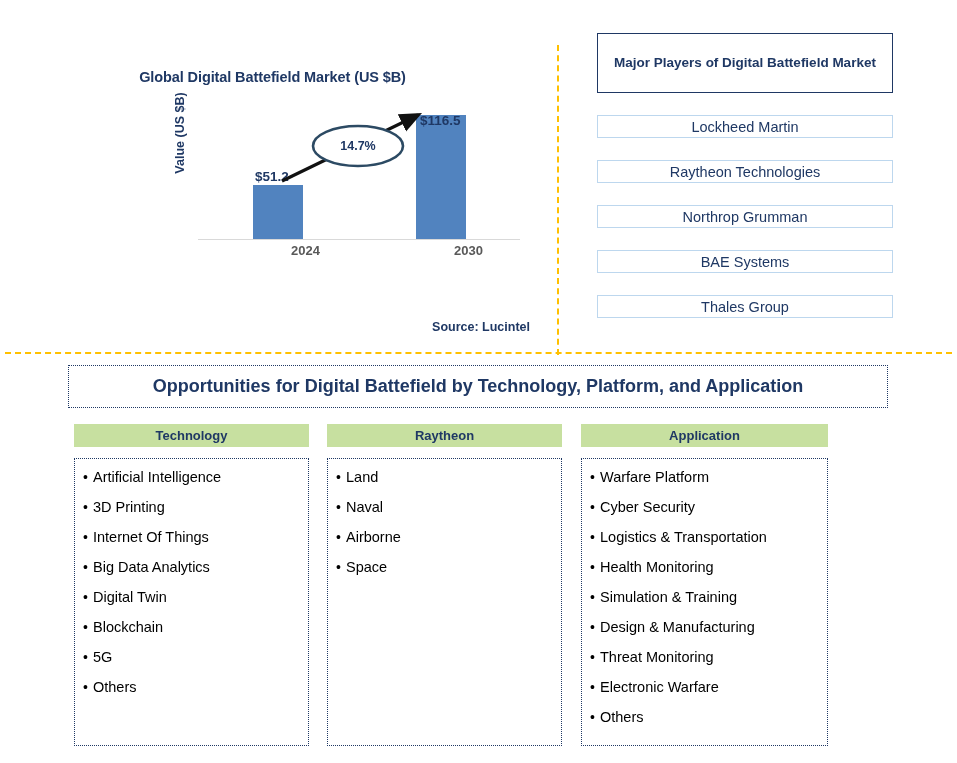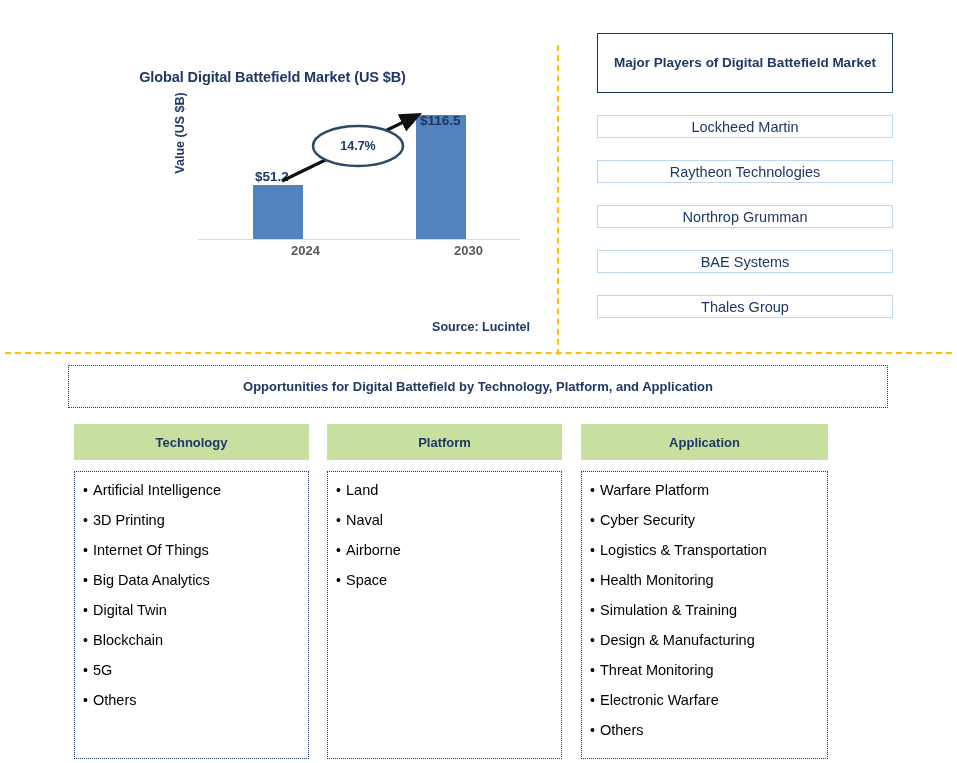--- a/index.html
+++ b/index.html
@@ -168,37 +168,37 @@
   
   #opportunities-banner {
     position: absolute;
     left: 68px; top: 365px;
     width: 820px; height: 43px;
     box-sizing: border-box;
     border: 1.5px dotted #1f3864;
     display: flex;
     align-items: center;
     justify-content: center;
-    font-size: 13px;
+    font-size: 18px;
     font-weight: bold;
     color: #1f3864;
   }
 
   
   .column {
     position: absolute;
   }
   #col-technology  { left: 74px;  top: 424px; width: 235px; }
   #col-platform    { left: 327px; top: 424px; width: 235px; }
   #col-application { left: 581px; top: 424px; width: 247px; }
 
   .col-header {
     box-sizing: border-box;
     width: 100%;
-    height: 36px;
+    height: 23px;
     background: #c7e0a0;
     display: flex;
     align-items: center;
     justify-content: center;
     font-size: 13px;
     font-weight: bold;
     color: #1f3864;
   }
   .col-body {
     box-sizing: border-box;
@@ -302,21 +302,21 @@
       <div class="col-item">
         <span class="bullet">•</span><span>5G</span>
       </div>
       <div class="col-item">
         <span class="bullet">•</span><span>Others</span>
       </div>
     </div>
   </div>
 
   <div class="column" id="col-platform">
-    <div class="col-header">Platform</div>
+    <div class="col-header">Raytheon</div>
     <div class="col-body" id="body-platform">
       <div class="col-item">
         <span class="bullet">•</span><span>Land</span>
       </div>
       <div class="col-item">
         <span class="bullet">•</span><span>Naval</span>
       </div>
       <div class="col-item">
         <span class="bullet">•</span><span>Airborne</span>
       </div>

